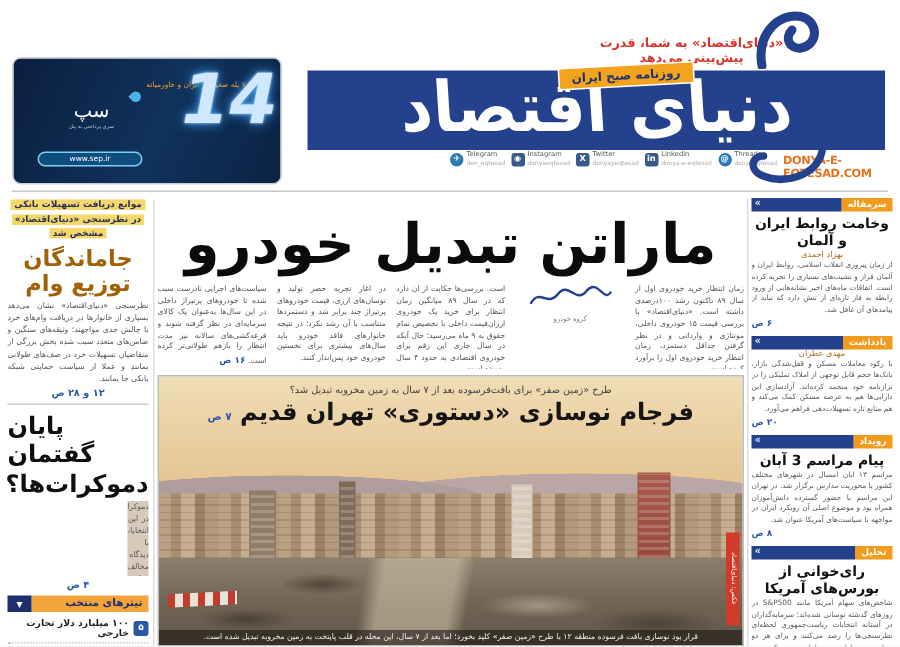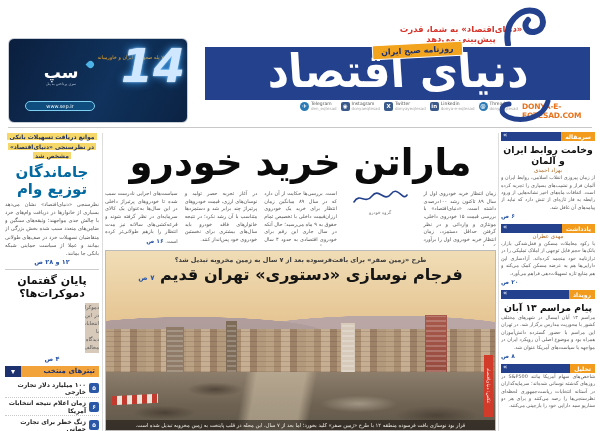--- a/index.html
+++ b/index.html
@@ -33,37 +33,37 @@
       background:linear-gradient(115deg,#0b1f3e 0%,#10325c 55%,#0b2344 100%);
       border:1px solid #c9cdd6;overflow:hidden;cursor:pointer;}
   .ad-top{position:absolute;right:8px;top:15px;width:92px;color:#f2a41f;font-size:5px;
           text-align:center;}
   .ad-main{position:absolute;right:6px;top:24px;width:96px;color:#fff;font-size:9.5px;
            font-weight:bold;text-align:center;line-height:1.4;}
   .ad-num{position:absolute;left:112px;top:0px;font-size:46px;font-weight:900;
           font-style:italic;color:#cfe7ff;direction:ltr;
           text-shadow:0 0 8px #3fa9ff,0 0 2px #ffffff;}
   .ad-logo{position:absolute;left:24px;top:24px;width:56px;color:#fff;text-align:center;}
-  .ad-logo .fa{font-size:17px;font-weight:bold;line-height:1.1;}
+  .ad-logo .fa{font-size:13px;font-weight:normal;line-height:1.1;}
   .ad-logo .sub{font-size:3.5px;color:#b9cde0;display:block;}
   .ad-drop{position:absolute;left:78px;top:22px;width:7px;height:7px;background:#4db3e6;
            border-radius:50% 50% 50% 0;transform:rotate(45deg);}
   .ad-url{position:absolute;left:16px;top:62px;width:68px;background:#0e4d7d;
           border:1px solid #7fd0f0;border-radius:7px;color:#fff;font-size:5px;
           text-align:center;padding:1px 0;direction:ltr;cursor:pointer;}
   .rule-h{position:absolute;left:8px;top:127px;width:584px;border-top:1px solid #c8c8c8;}
   .vrule{position:absolute;top:133px;bottom:0;border-left:1px solid #dddddd;}
   .v1{left:102px;} .v2{left:498px;}
   
   .leftcol{position:absolute;left:5px;top:132px;width:94px;}
   .lc-kicker{font-size:6px;font-weight:bold;text-align:center;line-height:1.6;}
   .hl{background:#f6d76a;color:#22305e;padding:0 2px;box-decoration-break:clone;}
-  .lc-head1{font-size:15px;font-weight:900;color:#0369a1;text-align:center;
+  .lc-head1{font-size:15px;font-weight:900;color:#a16207;text-align:center;
             line-height:1.15;margin:3px 0 2px;}
-  .lc-head2{font-size:11px;font-weight:900;color:#0f0f0f;text-align:center;
+  .lc-head2{font-size:16px;font-weight:900;color:#0f0f0f;text-align:left;
             line-height:1.2;margin:2px 0 2px;}
   .lc-body{font-size:5.2px;color:#555;text-align:justify;line-height:1.55;
            max-height:56px;overflow:hidden;}
   .lc-body.b2{max-height:50px;}
   .lc-ref{font-size:6.5px;font-weight:bold;color:#2b57a7;text-align:center;margin:2px 0 3px;}
   .lc-rule{border-top:1px solid #cccccc;margin:2px 0 4px;}
   .sel-head{display:flex;height:11px;margin:3px 0 3px;}
   .sel-title{flex:1;background:#f2a43b;color:#1d316e;font-size:7px;font-weight:bold;
              line-height:11px;padding-right:4px;}
   .sel-tab{width:16px;background:#1d316e;color:#fff;font-size:8px;line-height:11px;
@@ -84,21 +84,21 @@
              gap:7px;overflow:hidden;}
   .lead-col{flex:1;font-size:5.1px;color:#555;text-align:justify;line-height:1.5;}
   .sig-wrap{text-align:center;}
   .sig-cap{font-size:4.5px;color:#777;text-align:center;display:block;margin-top:1px;}
   .lead-ref{color:#2b57a7;font-weight:bold;font-size:6px;}
   
   .photo{position:absolute;left:105px;top:250px;width:391px;height:181px;overflow:hidden;
          border:1px solid #bbb;box-sizing:border-box;
          background:linear-gradient(180deg,#f0ddb6 0%,#e6c694 38%,#d9b488 62%,#cfab80 100%);}
   .ph-kicker{position:absolute;top:5px;left:0;right:0;text-align:center;font-size:6.5px;
-             font-weight:bold;color:#3c3c3c;z-index:5;}
+             font-weight:normal;color:#3c3c3c;z-index:5;}
   .ph-head{position:absolute;top:14px;left:0;right:0;text-align:center;font-size:16px;
            font-weight:900;color:#151515;z-index:5;}
   .ph-ref{font-size:7px;color:#2b57a7;font-weight:bold;}
   .mountains{position:absolute;top:56px;left:0;right:0;height:26px;opacity:.7;
     background:radial-gradient(55% 100% at 22% 100%,#9a8da1 0 61%,transparent 62%),
                radial-gradient(60% 110% at 72% 100%,#a79aae 0 60%,transparent 61%);}
   .city{position:absolute;top:78px;left:0;right:0;height:52px;
     background:repeating-linear-gradient(90deg,#bba183 0 8px,#a98e71 8px 15px,
                #c6ae92 15px 24px,#9d8268 24px 31px,#b49a7d 31px 40px);}
   .city::after{content:"";position:absolute;inset:0;
@@ -236,21 +236,21 @@
       <span class="sel-num">۶</span>
       <span class="sel-text">زمان اعلام نتیجه انتخابات آمریکا</span>
     </div>
     <div class="sel-item">
       <span class="sel-num">۵</span>
       <span class="sel-text">زنگ خطر برای تجارت جهانی</span>
     </div>
 
   </div>
 
-  <div class="lead-headline">ماراتن خرید خودرو</div>
+  <div class="lead-headline">ماراتن تبدیل خودرو</div>
   <div class="lead-body">
     <div class="lead-col">زمان انتظار خرید خودروی اول از سال ۸۹ تاکنون رشد ۱۰۰درصدی داشته است. «دنیای‌اقتصاد» با بررسی قیمت ۱۵ خودروی داخلی، مونتاژی و وارداتی و در نظر گرفتن حداقل دستمزد، زمان انتظار خرید خودروی اول را برآورد کرده است.</div>
     <div class="lead-col sig-wrap">
       <svg width="58" height="16" viewBox="0 0 58 16">
         <path d="M3 12 C 9 2, 14 15, 21 6 S 33 13, 40 4 S 52 12, 56 5" fill="none" stroke="#24418e" stroke-width="1.6" stroke-linecap="round"></path>
       </svg>
       <span class="sig-cap">گروه خودرو</span>
     </div>
     <div class="lead-col">است. بررسی‌ها حکایت از آن دارد که در سال ۸۹ میانگین زمان انتظار برای خرید یک خودروی ارزان‌قیمت داخلی با تخصیص تمام حقوق به ۹ ماه می‌رسید؛ حال آنکه در سال جاری این رقم برای خودروی اقتصادی به حدود ۴ سال رسیده است.</div>
     <div class="lead-col">در آغاز تجربه حصر تولید و نوسان‌های ارزی، قیمت خودروهای پرتیراژ چند برابر شد و دستمزدها متناسب با آن رشد نکرد؛ در نتیجه خانوارهای فاقد خودرو باید سال‌های بیشتری برای نخستین خودروی خود پس‌انداز کنند.</div>
@@ -305,30 +305,31 @@
       <div class="sb-ref">۲۰ ص</div>
     </div>
 
     <div class="sb">
       <div class="sb-head">
         <span class="sb-label">رویداد</span>
         <span class="sb-bar">
             <span class="sb-quote">«</span>
           </span>
       </div>
-      <div class="sb-headline">پیام مراسم ۱۳ آبان</div>
+      <div class="sb-headline">پیام مراسم 3 آبان</div>
       <div class="sb-body">مراسم ۱۳ آبان امسال در شهرهای مختلف کشور با محوریت مدارس برگزار شد. در تهران این مراسم با حضور گسترده دانش‌آموزان همراه بود و موضوع اصلی آن رویکرد ایران در مواجهه با سیاست‌های آمریکا عنوان شد.</div>
       <div class="sb-ref">۸ ص</div>
     </div>
 
     <div class="sb">
       <div class="sb-head">
         <span class="sb-label">تحلیل</span>
         <span class="sb-bar">
             <span class="sb-quote">«</span>
           </span>
       </div>
+      <div class="sb-headline">رای‌خوانی از بورس‌های آمریکا</div>
       <div class="sb-body">شاخص‌های سهام آمریکا مانند S&amp;P500 در روزهای گذشته نوسانی شده‌اند؛ سرمایه‌گذاران در آستانه انتخابات ریاست‌جمهوری لحظه‌ای نظرسنجی‌ها را رصد می‌کنند و برای هر دو سناریو سبد دارایی خود را بازچینی می‌کنند.</div>
 
     </div>
 
   </div>
 </div>
 
 </body></html>

